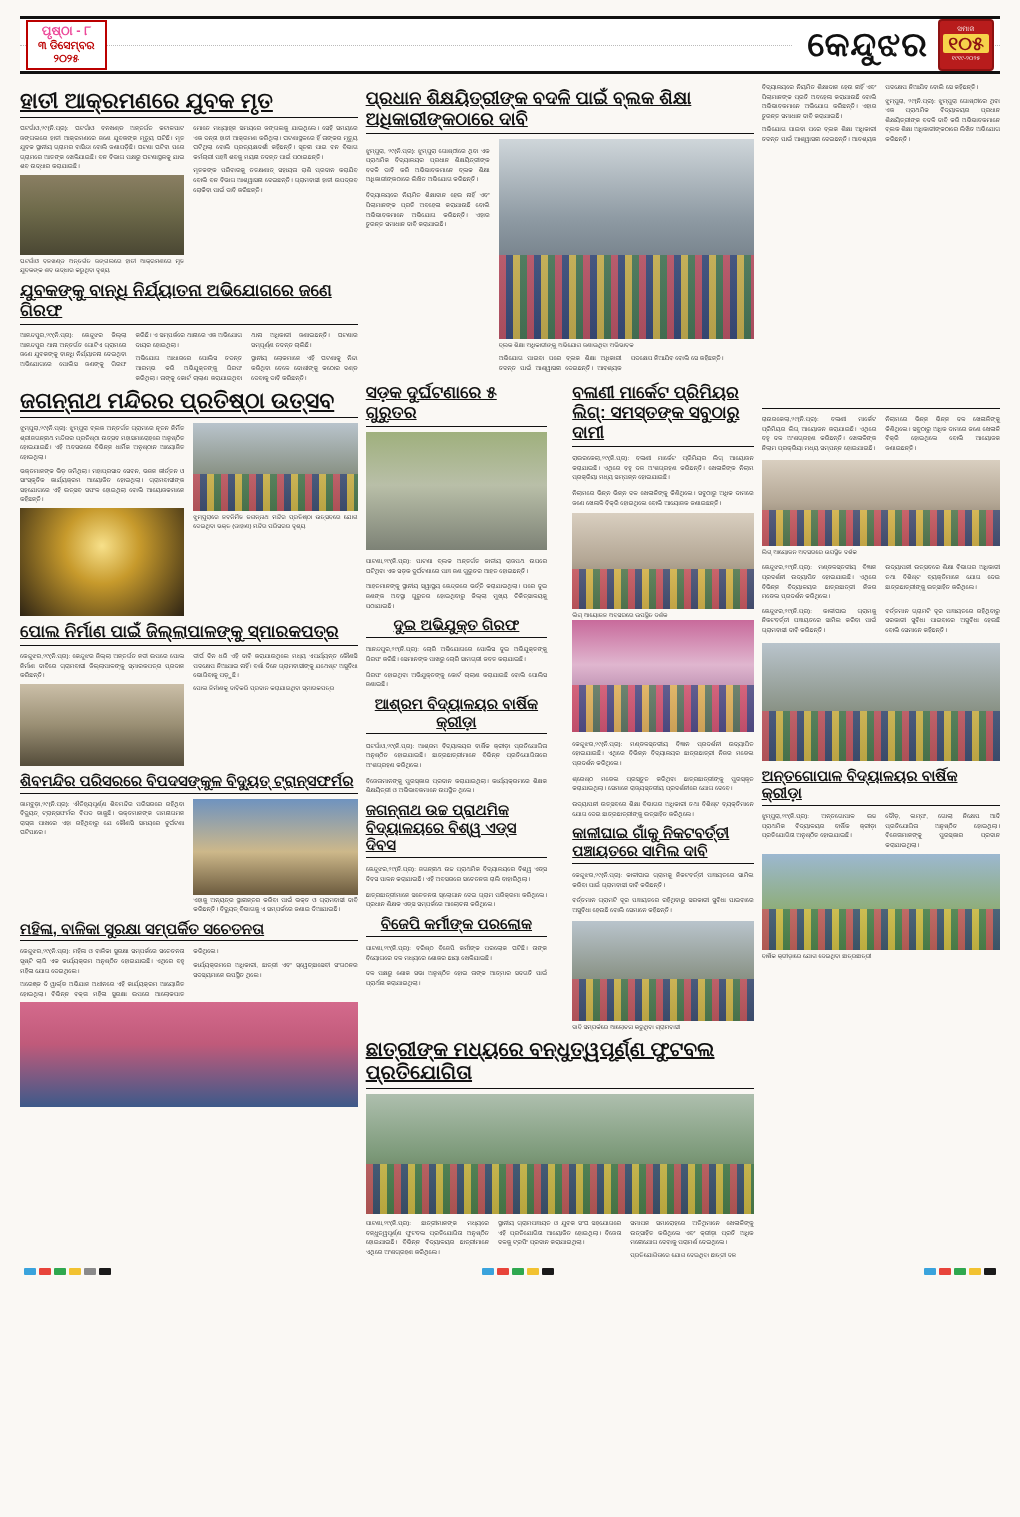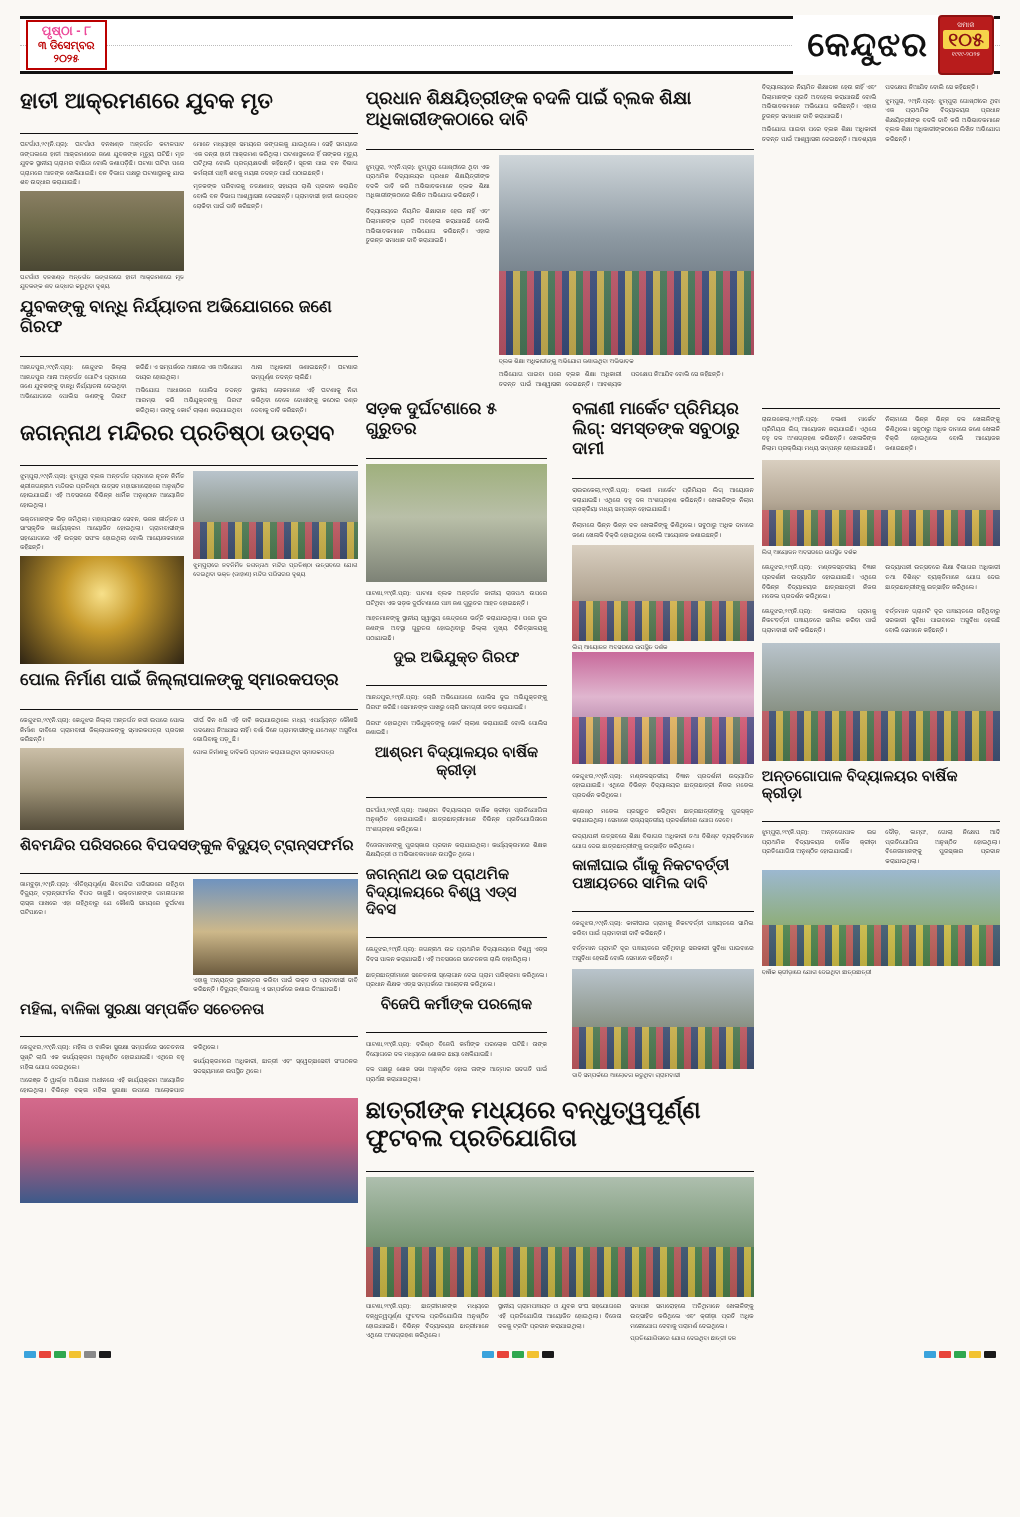--- a/index.html
+++ b/index.html
@@ -37,43 +37,43 @@
   .page-no .l3 { font-size:11px; color:#b00; font-weight:bold;}
   .edition {
     display:flex; align-items:center; gap:10px; background:#fff; z-index:2;
     padding-left:14px;
     justify-content:flex-end;
   }
   .edition-name {
     font-size:34px; font-weight:bold; letter-spacing:1px; color:#111;
   }
   .logo-badge {
-    width:56px; height:60px; background:#b81c1c; color:#fff;
+    width:56px; height:52px; background:#b81c1c; color:#fff;
     border-radius:4px; text-align:center; line-height:1; padding-top:4px;
     border:2px solid #8d1212;
   }
   .logo-badge .t { font-size:7px; letter-spacing:.5px; }
   .logo-badge .n { font-size:19px; font-weight:bold; background:#f6d34a; color:#8d1212; margin:2px 3px; border-radius:2px;}
   .logo-badge .b { font-size:6px; }
 
   
   .content { display:flex; gap:8px; margin-top:8px; }
   .col { display:flex; flex-direction:column; }
   .c1 { width:340px; }
   .c2 { width:388px; }
   .c3 { width:240px; }
 
   .hl {
     font-size:22px; font-weight:bold; line-height:1.18;
-    border-bottom:1px solid #111; padding-bottom:19px; margin:6px 0 5px 0;
+    border-bottom:1px solid #111; padding-bottom:3px; margin:6px 0 5px 0;text-decoration:underline;
   }
   .hl.sm { font-size:17px; }
   .hl.xs { font-size:15px; }
   .hl.big { font-size:18px; }
-  .hl.wide { font-size:24px; }
+  .hl.wide { font-size:20px; }
 
   .cols2 { column-count:2; column-gap:9px; }
   .cols3 { column-count:3; column-gap:9px; }
   .cols2 > p, .cols3 > p { margin:0 0 4px 0; }
 
   .body {
     font-size:6.2px; line-height:1.55; text-align:justify; color:#1a1a1a;
   }
 
   .photo { width:100%; background:#cfcabc; position:relative; overflow:hidden; }

